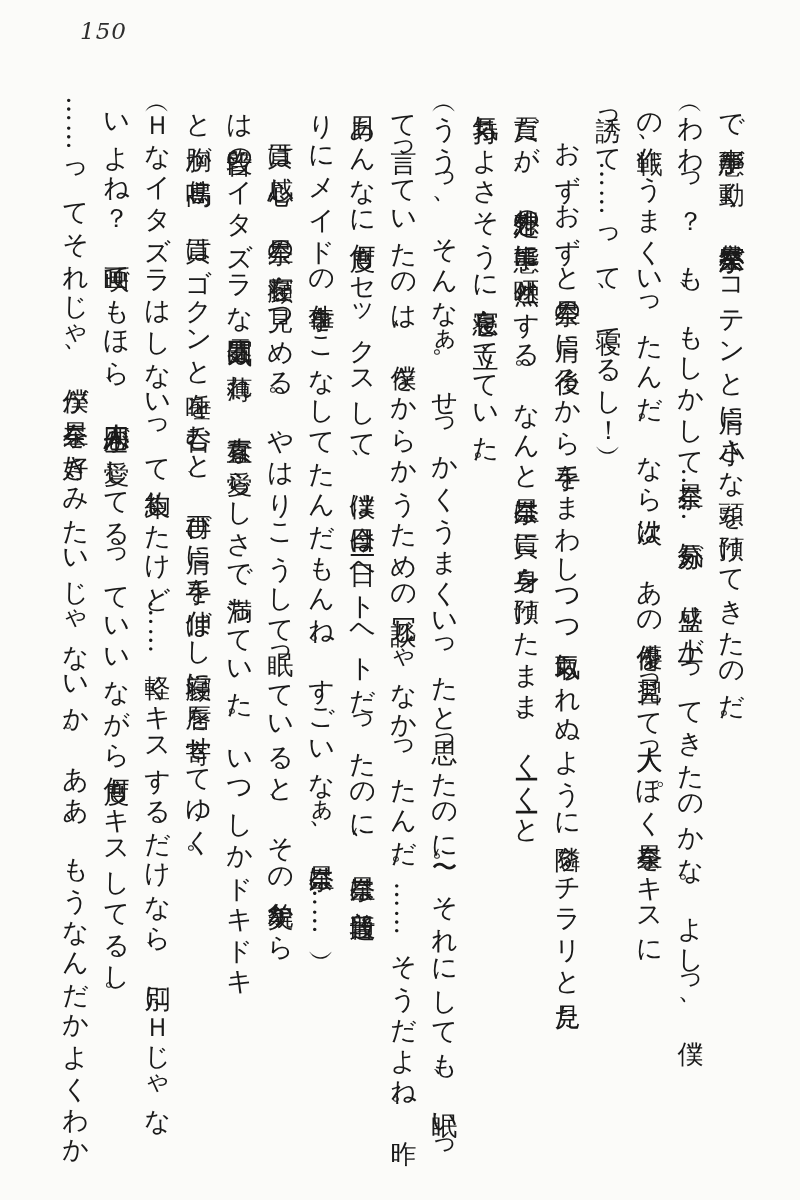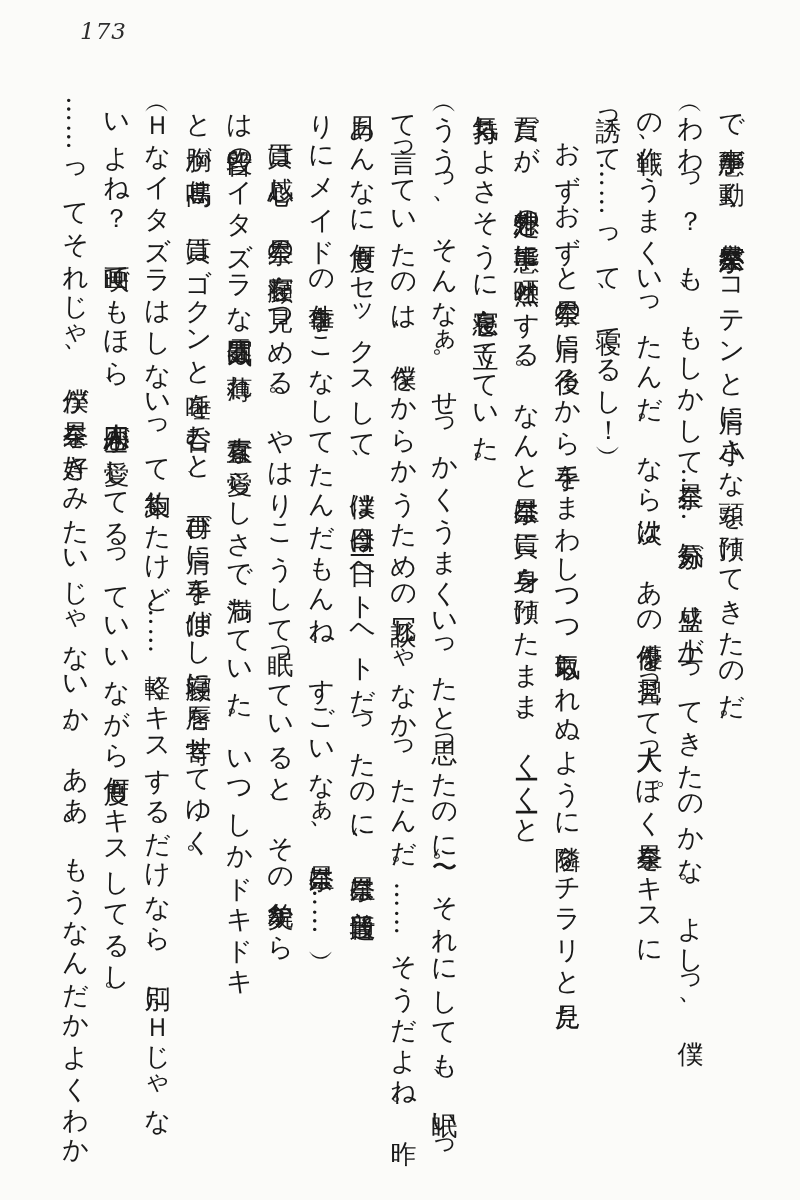--- a/index.html
+++ b/index.html
@@ -44,21 +44,21 @@
   }
   .tcol.squeeze {
     letter-spacing: 1.1px;
   }
 </style>
 </head>
 <body>
 
 <div class="page">
 
-  <div class="page-number">173</div>
+  <div class="page-number">150</div>
 
   <div class="text-block">
       <div class="tcol">で事態が動く。突然星奈がコテンと肩に小さな頭を預けてきたのだ。</div>
       <div class="tcol">（わわっ？　も、もしかして星奈……気分が、盛り上がってきたのかな。よしっ、僕</div>
       <div class="tcol">の作戦、うまくいったんだ。なら次は、あの俳優を見習って大人っぽく星奈をキスに</div>
       <div class="tcol">誘って……って、寝てるし！）</div>
       <div class="tcol">　おずおずと星奈の肩に後ろから手をまわしつつ気取られぬように隣をチラリと見た</div>
       <div class="tcol">貢だが、想定外の事態に唖然とする。なんと星奈は貢に身を預けたまま、くーくーと</div>
       <div class="tcol">気持ちよさそうに寝息を立てていた。</div>
       <div class="tcol">（ううっ、そんなぁ。せっかくうまくいったと思ったのに〜。それにしても、眠いっ</div>

